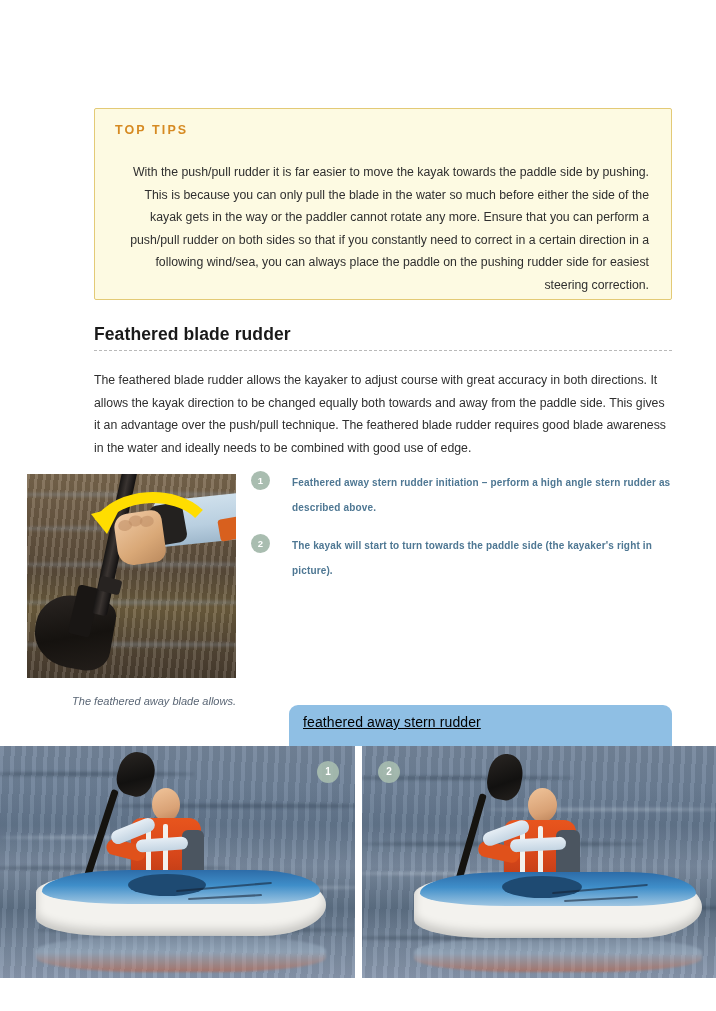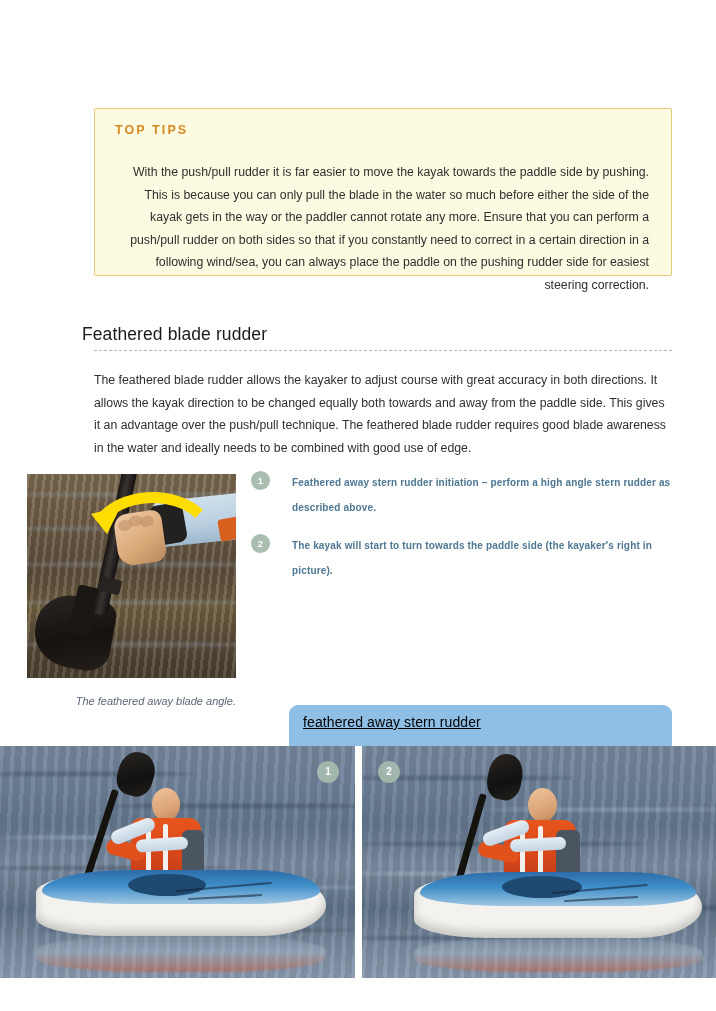--- a/index.html
+++ b/index.html
@@ -19,21 +19,21 @@
     inset: 0;
     background: #ffffff;
   }
 
   
   .tips-box {
     position: absolute;
     left: 94px;
     top: 108px;
     width: 578px;
-    height: 168px;
+    height: 192px;
     box-sizing: border-box;
     background: #fdfae2;
     border: 1.5px solid #e3ca76;
     border-radius: 2px;
   }
   .tips-title {
     position: absolute;
     left: 20px;
     top: 14px;
     font-size: 12.5px;
@@ -48,25 +48,25 @@
     right: 22px;
     font-size: 12.3px;
     line-height: 22.5px;
     color: #2f2f2f;
     text-align: right;
   }
 
   
   .section-heading {
     position: absolute;
-    left: 82px;
+    left: 94px;
     top: 324px;
     font-size: 17.5px;
     color: #1a1a1a;
-    font-weight: normal;
+    font-weight: bold;
     letter-spacing: 0.1px;
   }
   .heading-rule {
     position: absolute;
     left: 94px;
     top: 350px;
     width: 578px;
     height: 0;
     border-top: 1.6px dashed #b9b9b9;
   }
@@ -447,21 +447,21 @@
       <div class="knuckle" style="left:15px; top:3px;"></div>
       <div class="knuckle" style="left:26px; top:5px;"></div>
     </div>
 
     <svg class="arrow-svg" viewBox="0 0 209 204">
       <path d="M 72 48 C 92 18, 148 16, 172 40" stroke="#ffdd00" stroke-width="11" fill="none" stroke-linecap="butt"></path>
       <polygon points="80,60 64,40 94,32" fill="#ffdd00"></polygon>
     </svg>
   </div>
 
-  <div class="photo-caption">The feathered away blade angle.</div>
+  <div class="photo-caption">The feathered away blade allows.</div>
 
   <div class="step-list">
 
     <div class="step-item">
       <div class="step-badge">1</div>
       <div class="step-text">Feathered away stern rudder initiation – perform a high angle stern rudder as described above.</div>
     </div>
 
 
     <div class="step-item">

